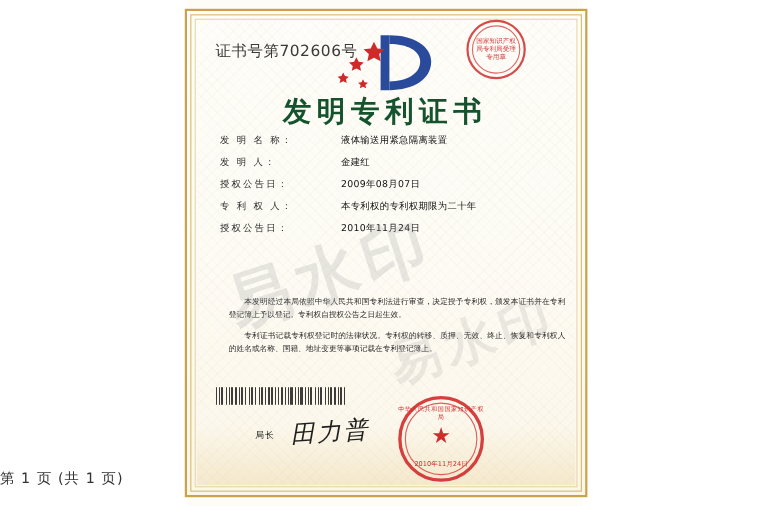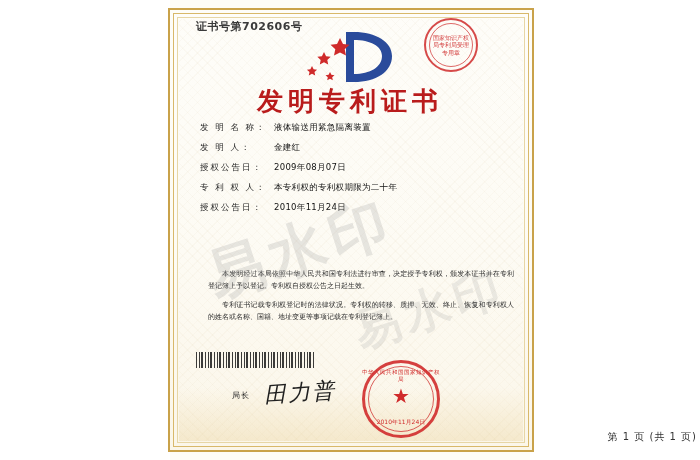--- a/index.html
+++ b/index.html
@@ -62,26 +62,25 @@
     height: 460px;
     background: #ffffff;
   }
   .page-left { left: 0; }
   .page-right { right: 0; }
 
   
   .cert-no {
     position: absolute;
     left: 196px;
-    top: 19px;
-    font-size: 11px;
+    top: 38px;
+    font-size: 14px;
     color: #3a3a3a;
     letter-spacing: 0.5px;
     font-family: "DejaVu Sans", sans-serif;
-    font-weight: bold;
   }
 
   
   .top-seal {
     position: absolute;
     left: 424px;
     top: 18px;
     width: 54px;
     height: 54px;
   }
@@ -126,38 +125,39 @@
 
   
   .doc-title {
     position: absolute;
     left: 0;
     right: 0;
     top: 84px;
     text-align: center;
     font-size: 26px;
     letter-spacing: 5px;
-    color: #b91c1c;
+    color: #14532d;
     font-weight: bold;
     font-family: "DejaVu Sans", sans-serif;
   }
 
   
   .fields {
     position: absolute;
     left: 200px;
     top: 122px;
     width: 300px;
   }
   .field-row {
     display: flex;
     align-items: flex-end;
     margin-bottom: 8px;
     font-size: 8.5px;
     color: #222;
+    gap: 36px;
   }
   .field-label {
     width: 74px;
     flex: 0 0 74px;
     letter-spacing: 2px;
     color: #2a2a2a;
   }
   .field-value {
     flex: 1 1 auto;
     color: #111;
@@ -270,22 +270,22 @@
     color: #d02b2b;
     font-size: 6px;
   }
 
   
   .page-footer {
     position: absolute;
     left: 0;
     right: 3px;
     bottom: 16px;
-    text-align: right;
-    font-size: 10px;
+    text-align: left;
+    font-size: 13px;
     color: #333;
     letter-spacing: 1px;
   }
 
   
   .watermark {
     position: absolute;
     left: 300px;
     top: 250px;
     transform: translate(-50%, -50%) rotate(-18deg);

